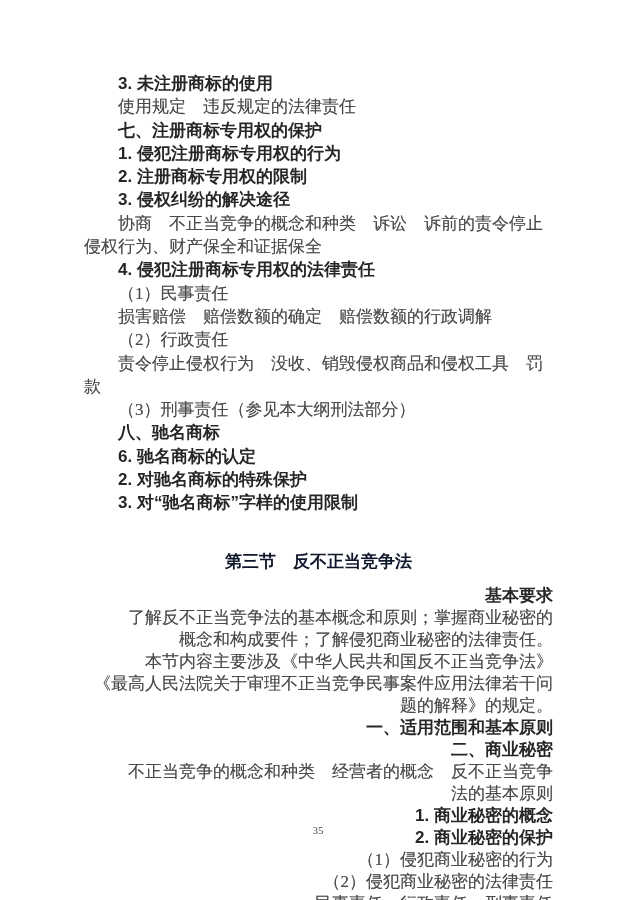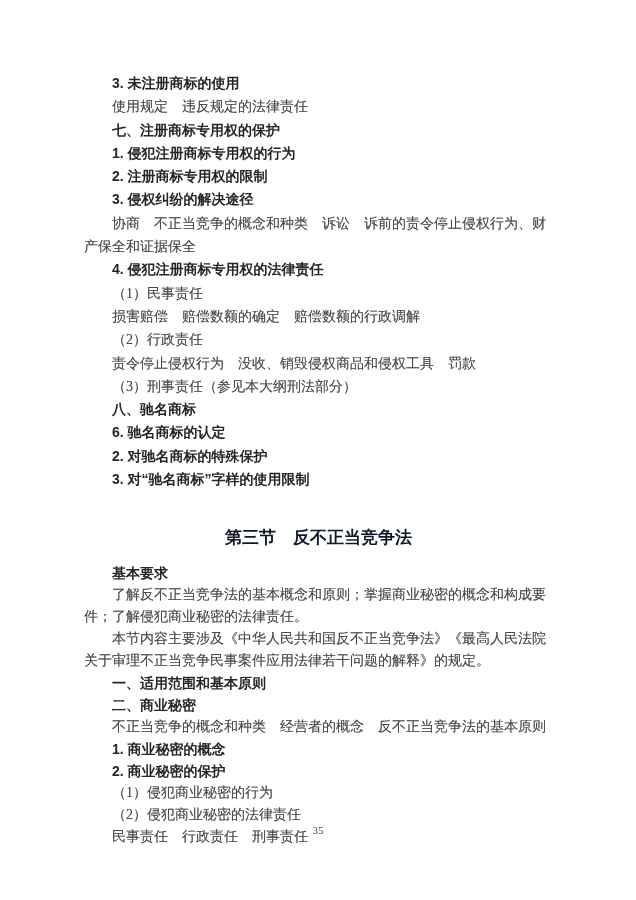--- a/index.html
+++ b/index.html
@@ -17,29 +17,30 @@
   }
   .content {
     position: absolute;
     left: 84px;
     top: 72px;
     width: 469px;
   }
   .line {
     margin: 0;
     padding: 0;
-    font-size: 14px;
+    font-size: 17px;
     line-height: 23.3px;
     text-indent: 2em;
     color: #4a4a4a;
     text-shadow: 0 0 0.6px rgba(90,90,90,0.55);
     font-family: "Liberation Serif", serif;
   }
   .part2 .line {
     line-height: 22px;
+    text-align: right;
   }
   .line.bold {
     font-weight: bold;
     color: #262626;
     text-shadow: none;
     font-family: "Liberation Sans", sans-serif;
   }
   .section-title {
     margin: 35px 0 12px 0;
     padding: 0;

